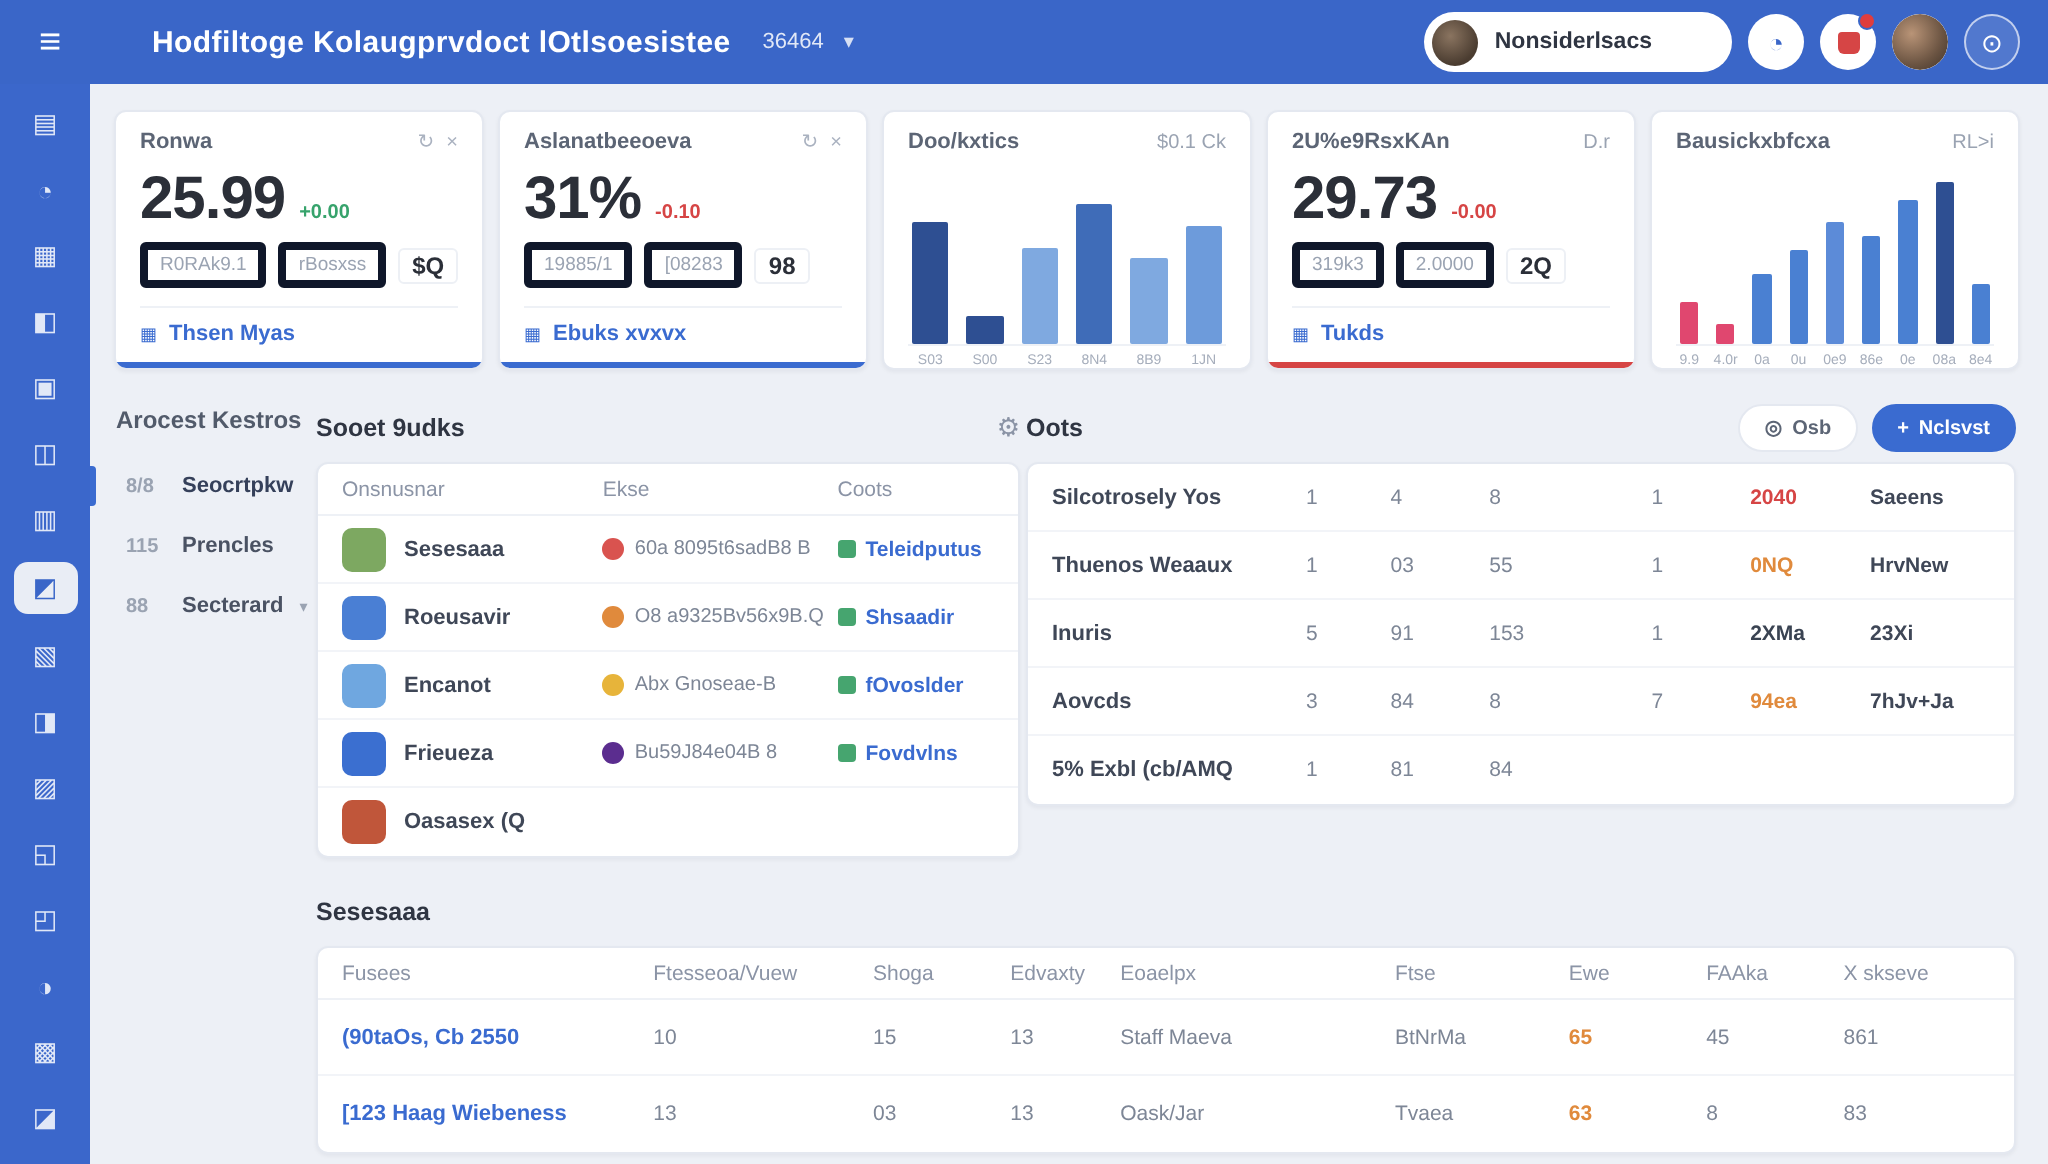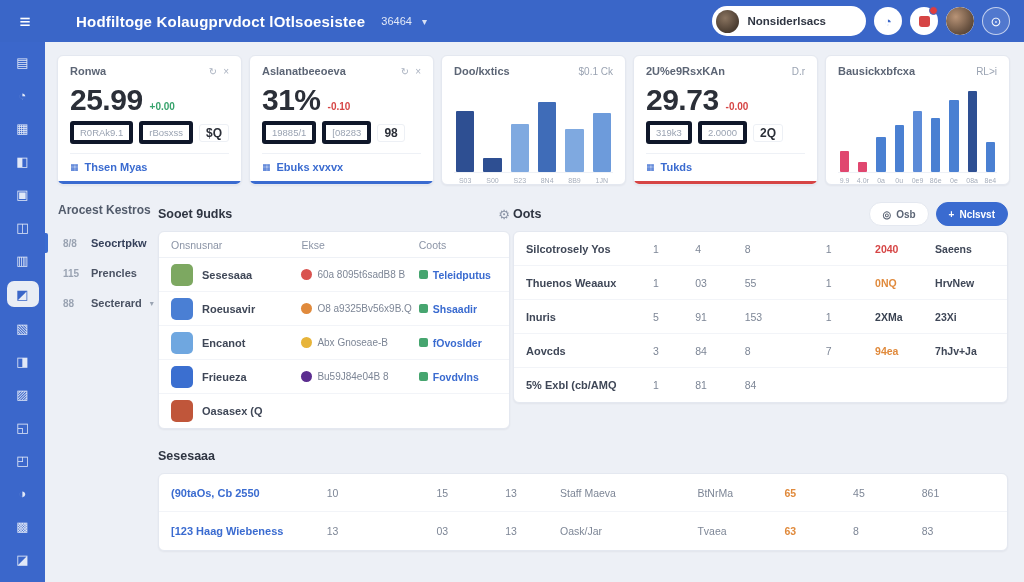--- a/index.html
+++ b/index.html
@@ -510,20 +510,31 @@
               </div>
             </div>
           </section>
         </div>
 
         <section class="bottom-section">
           <div class="sec-head">
             <span class="sec-title">Sesesaaa</span>
           </div>
           <div class="table-card">
+            <div class="t-head bottom-grid">
+              <span>Fusees</span>
+              <span>Ftesseoa/Vuew</span>
+              <span>Shoga</span>
+              <span>Edvaxty</span>
+              <span>Eoaelpx</span>
+              <span>Ftse</span>
+              <span>Ewe</span>
+              <span>FAAka</span>
+              <span>X skseve</span>
+            </div>
 
             <div class="t-row bottom-grid">
               <a class="rowlink">(90taOs, Cb 2550</a>
               <span class="num">10</span>
               <span class="num">15</span>
               <span class="num">13</span>
               <span class="num">Staff Maeva</span>
               <span class="num">BtNrMa</span>
               <span class="usage" style="color: rgb(224, 138, 60);">65</span>
               <span class="num">45</span>

